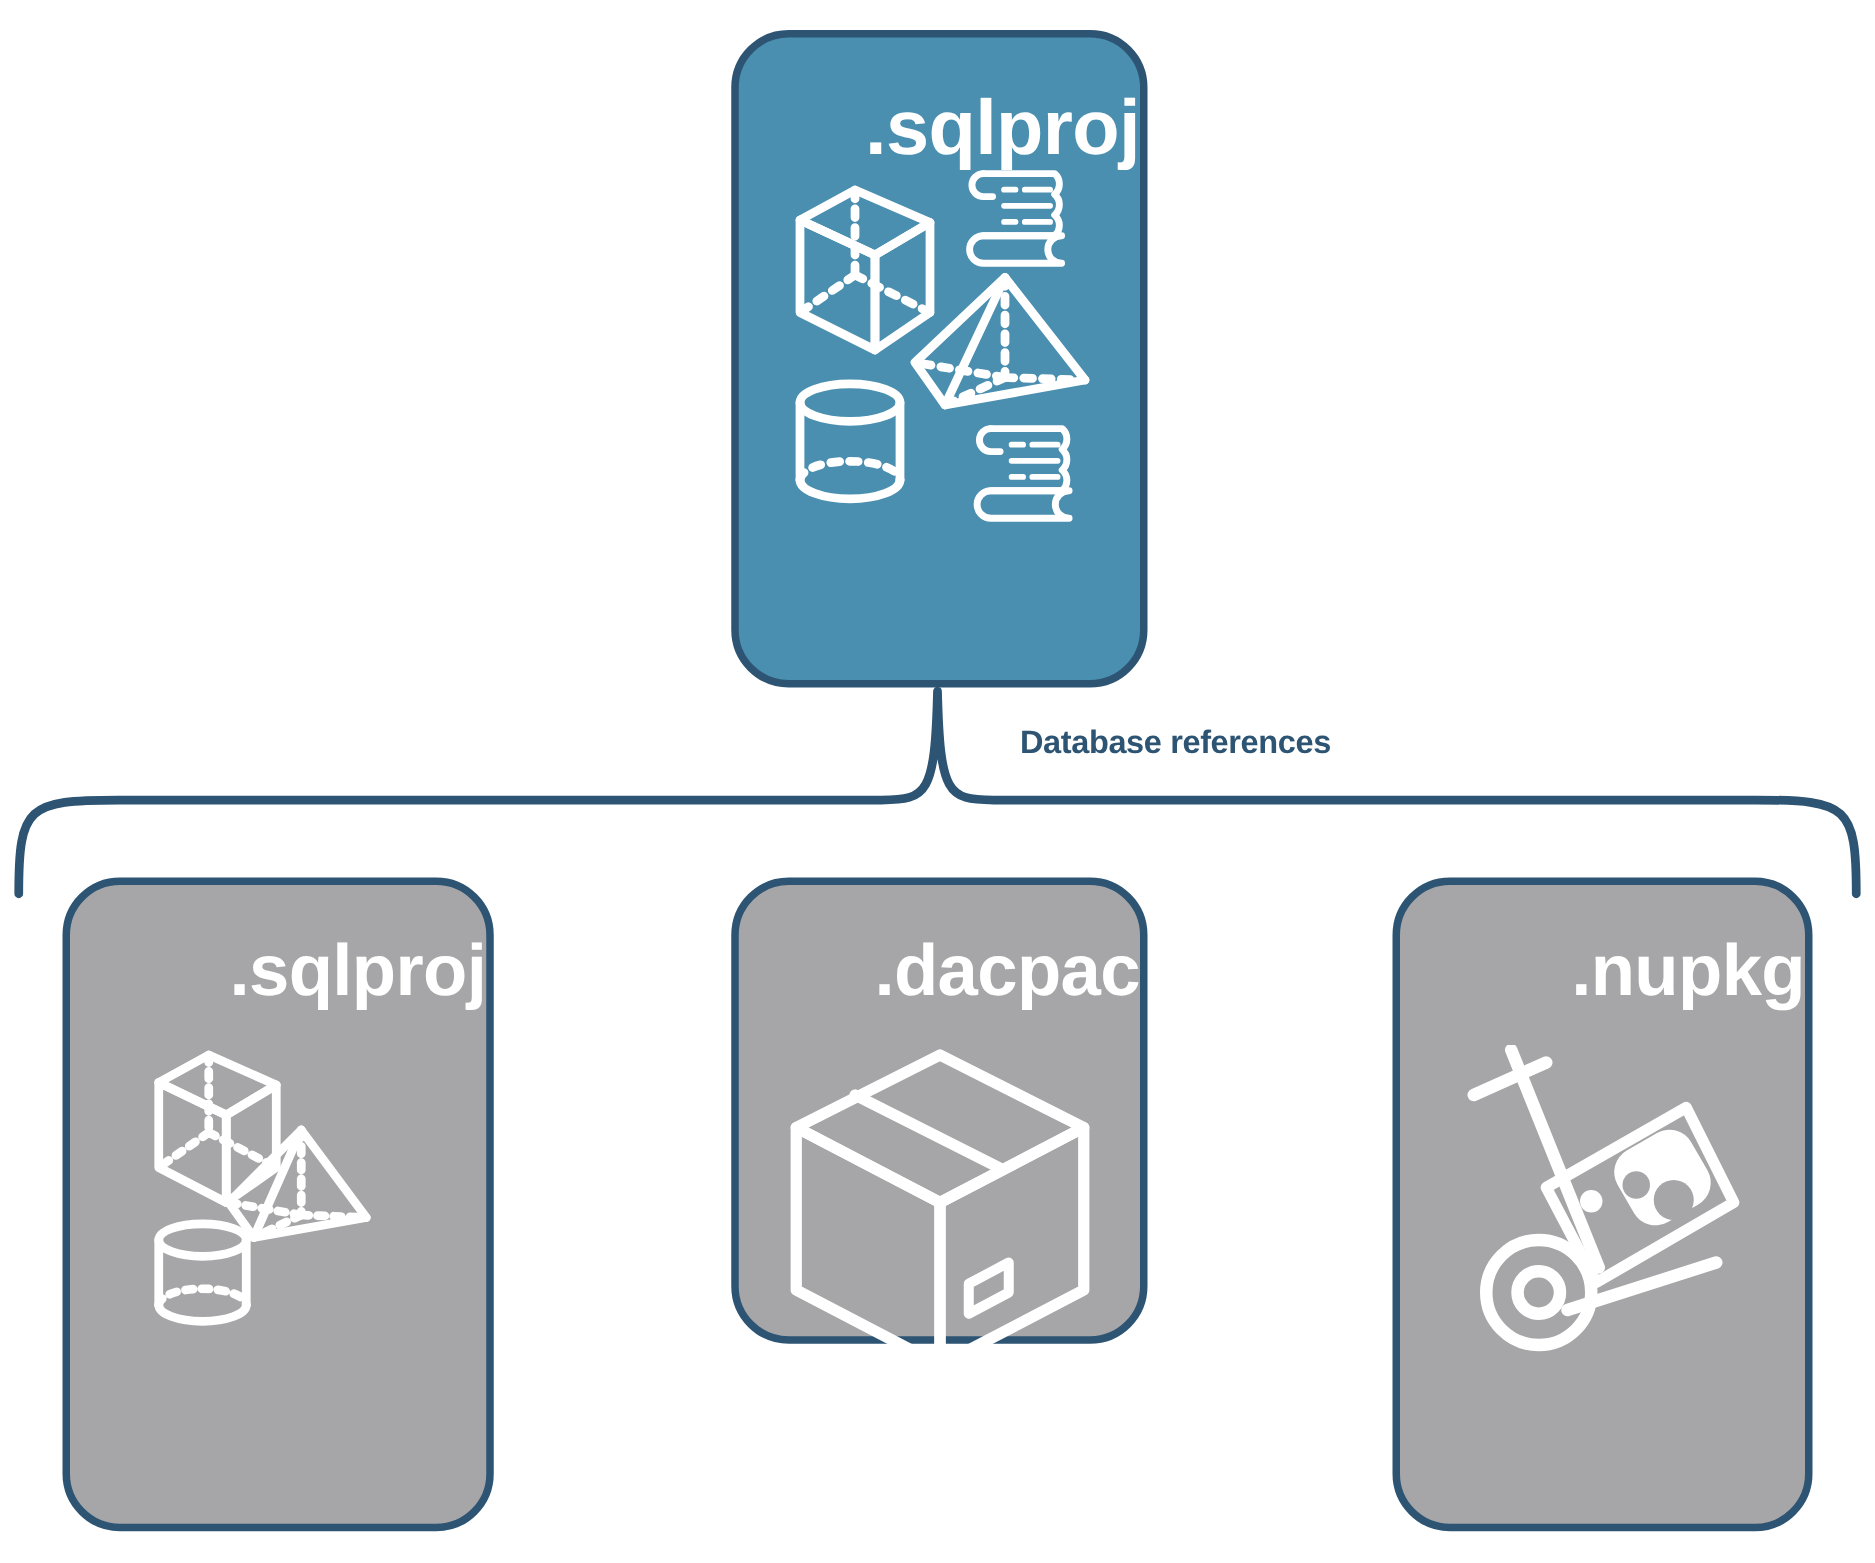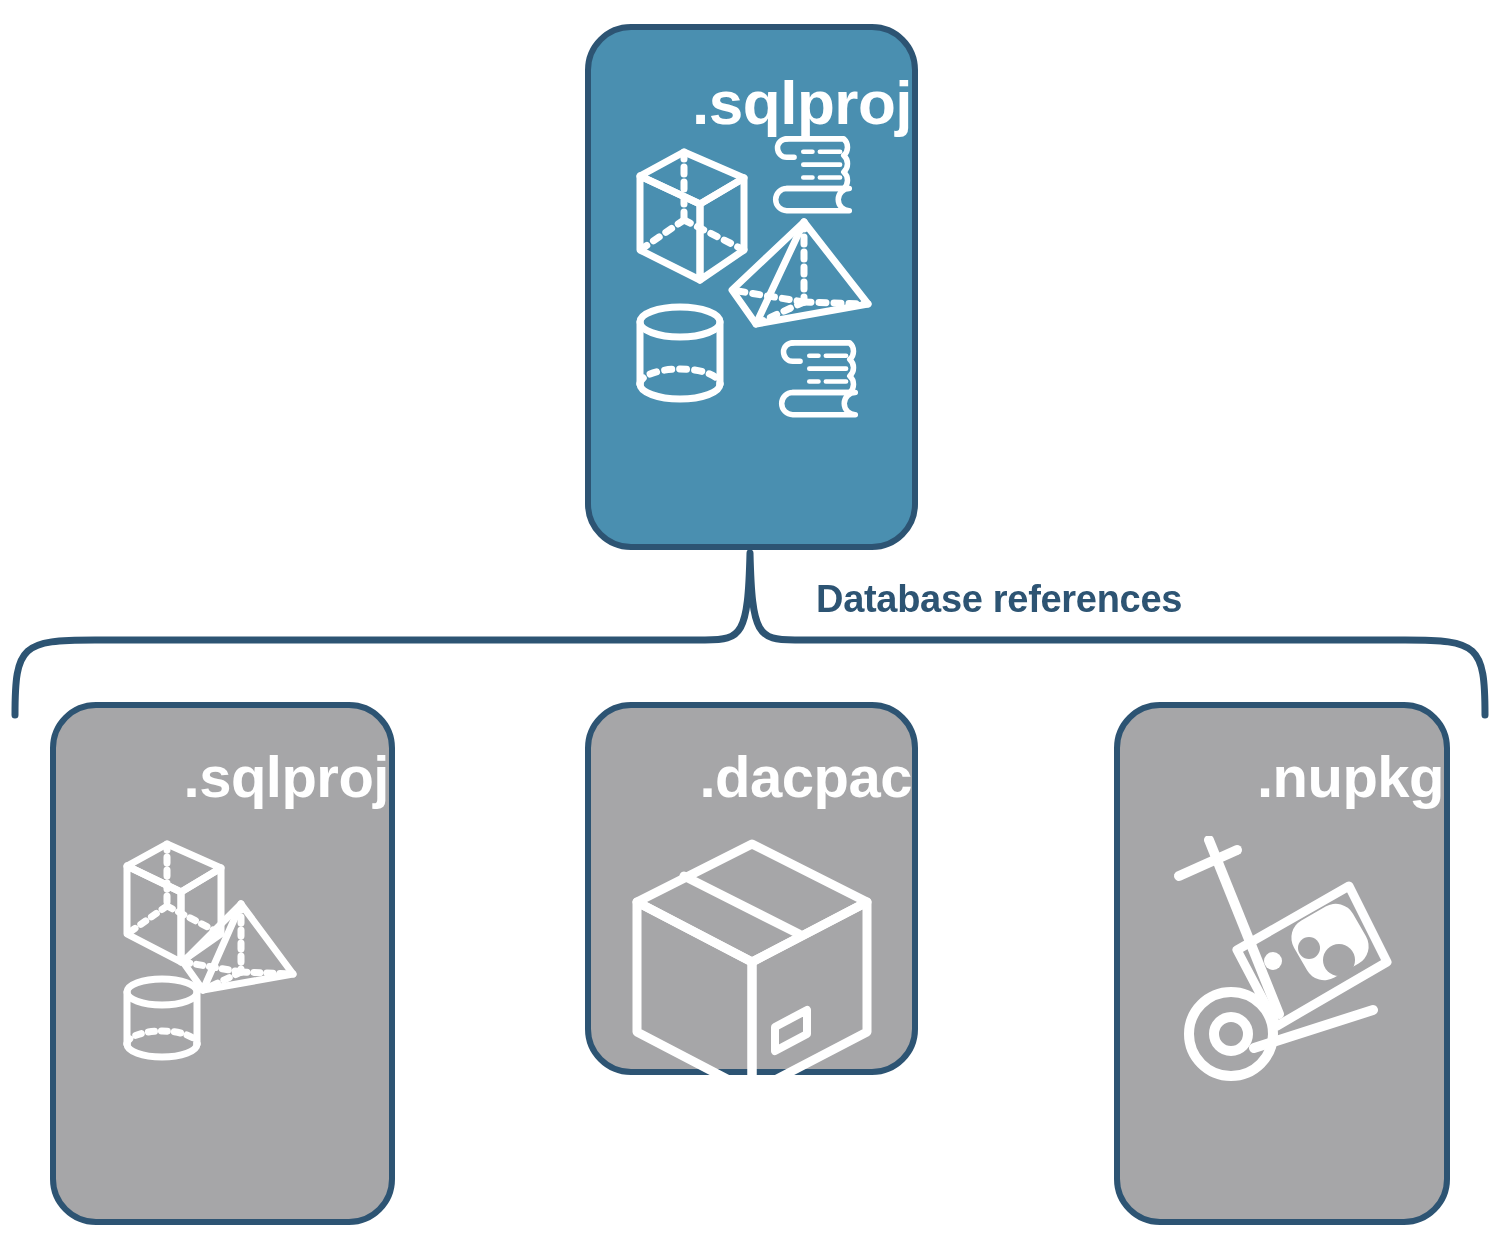--- a/index.html
+++ b/index.html
@@ -102,21 +102,21 @@
     width: 1500px;
     height: 190px;
     pointer-events: none;
   }
 
   
   #references-label {
     position: absolute;
     left: 816px;
     top: 578px;
-    font-size: 38px;
+    font-size: 26px;
     font-weight: bold;
     color: #2d5473;
     letter-spacing: -0.3px;
     white-space: nowrap;
     user-select: none;
   }
 </style>
 </head>
 <body>
 

